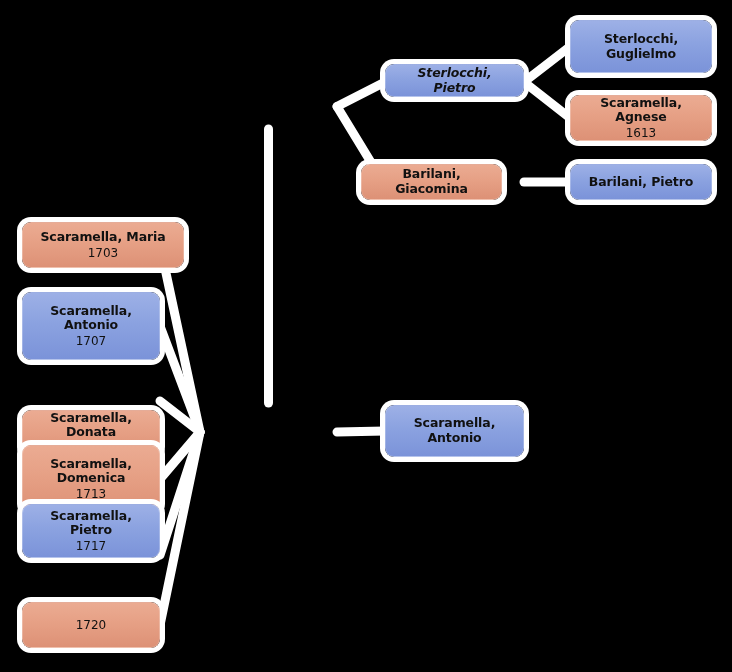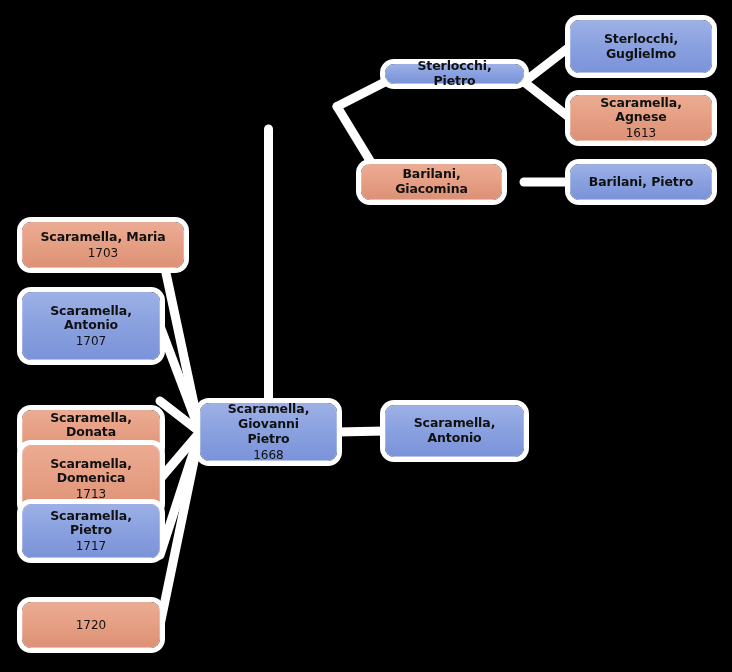--- a/index.html
+++ b/index.html
@@ -72,39 +72,35 @@
       <line x1="524" y1="182" x2="570" y2="182" stroke="#ffffff" stroke-width="9" stroke-linecap="round"></line>
       <line x1="268.5" y1="129" x2="268.5" y2="403" stroke="#ffffff" stroke-width="9" stroke-linecap="round"></line>
       <line x1="337" y1="432" x2="385" y2="431" stroke="#ffffff" stroke-width="9" stroke-linecap="round"></line>
       <line x1="200" y1="432" x2="160" y2="245" stroke="#ffffff" stroke-width="9" stroke-linecap="round"></line>
       <line x1="200" y1="432" x2="160" y2="326" stroke="#ffffff" stroke-width="9" stroke-linecap="round"></line>
       <line x1="200" y1="432" x2="160" y2="401" stroke="#ffffff" stroke-width="9" stroke-linecap="round"></line>
       <line x1="200" y1="432" x2="160" y2="479" stroke="#ffffff" stroke-width="9" stroke-linecap="round"></line>
       <line x1="200" y1="432" x2="160" y2="555" stroke="#ffffff" stroke-width="9" stroke-linecap="round"></line>
       <line x1="200" y1="432" x2="160" y2="625" stroke="#ffffff" stroke-width="9" stroke-linecap="round"></line>
     </svg>
-    <div class="node male" style="left: 385px; top: 64px; width: 139px; height: 20px;">
+    <div class="node male" style="left: 385px; top: 64px; width: 139px; height: 33px; font-style: italic;">
       <div class="nm">Sterlocchi, Pietro</div>
     </div>
     <div class="node male" style="left: 570px; top: 20px; width: 142px; height: 53px;">
       <div class="nm">Sterlocchi, Guglielmo</div>
     </div>
     <div class="node female" style="left: 570px; top: 95px; width: 142px; height: 46px;">
       <div class="nm">Scaramella, Agnese</div>
       <div class="yr">1613</div>
     </div>
     <div class="node female" style="left: 361px; top: 164px; width: 141px; height: 36px;">
       <div class="nm">Barilani, Giacomina</div>
     </div>
     <div class="node male" style="left: 570px; top: 164px; width: 142px; height: 36px;">
       <div class="nm">Barilani, Pietro</div>
-    </div>
-    <div class="node male" style="left: 200px; top: 403px; width: 137px; height: 58px;">
-      <div class="nm">Scaramella, Giovanni Pietro</div>
-      <div class="yr">1668</div>
     </div>
     <div class="node male" style="left: 385px; top: 405px; width: 139px; height: 52px;">
       <div class="nm">Scaramella, Antonio</div>
     </div>
     <div class="node female" style="left: 22px; top: 222px; width: 162px; height: 46px;">
       <div class="nm">Scaramella, Maria</div>
       <div class="yr">1703</div>
     </div>
     <div class="node male" style="left: 22px; top: 292px; width: 138px; height: 68px;">
       <div class="nm">Scaramella, Antonio</div>

